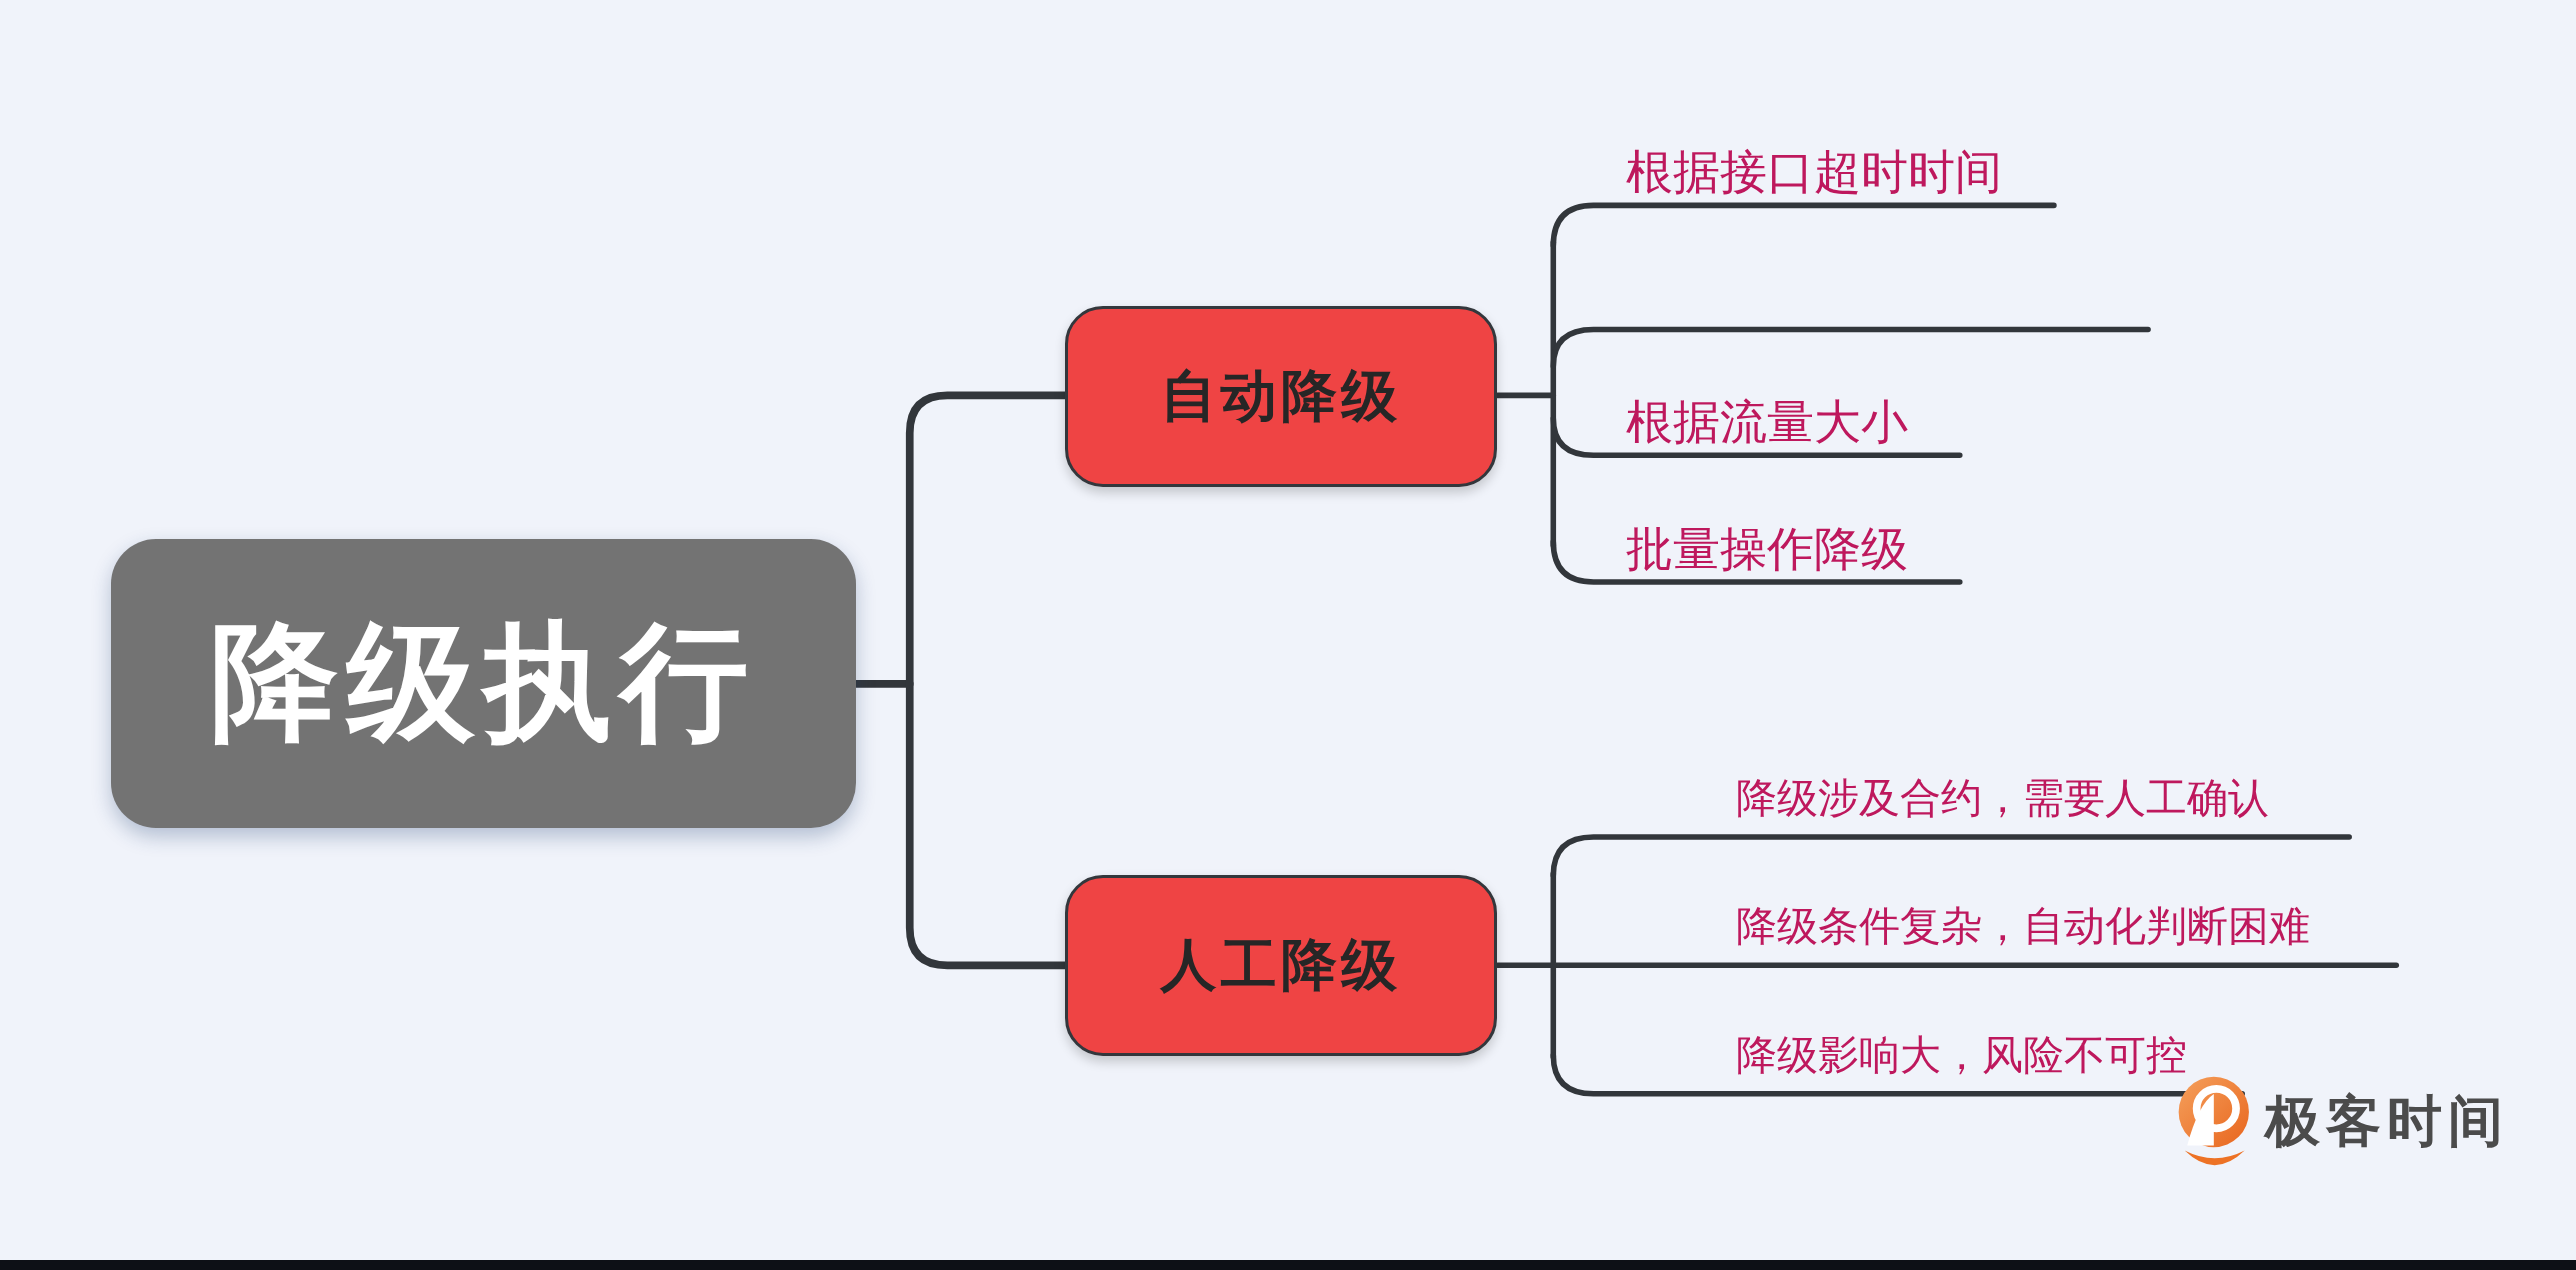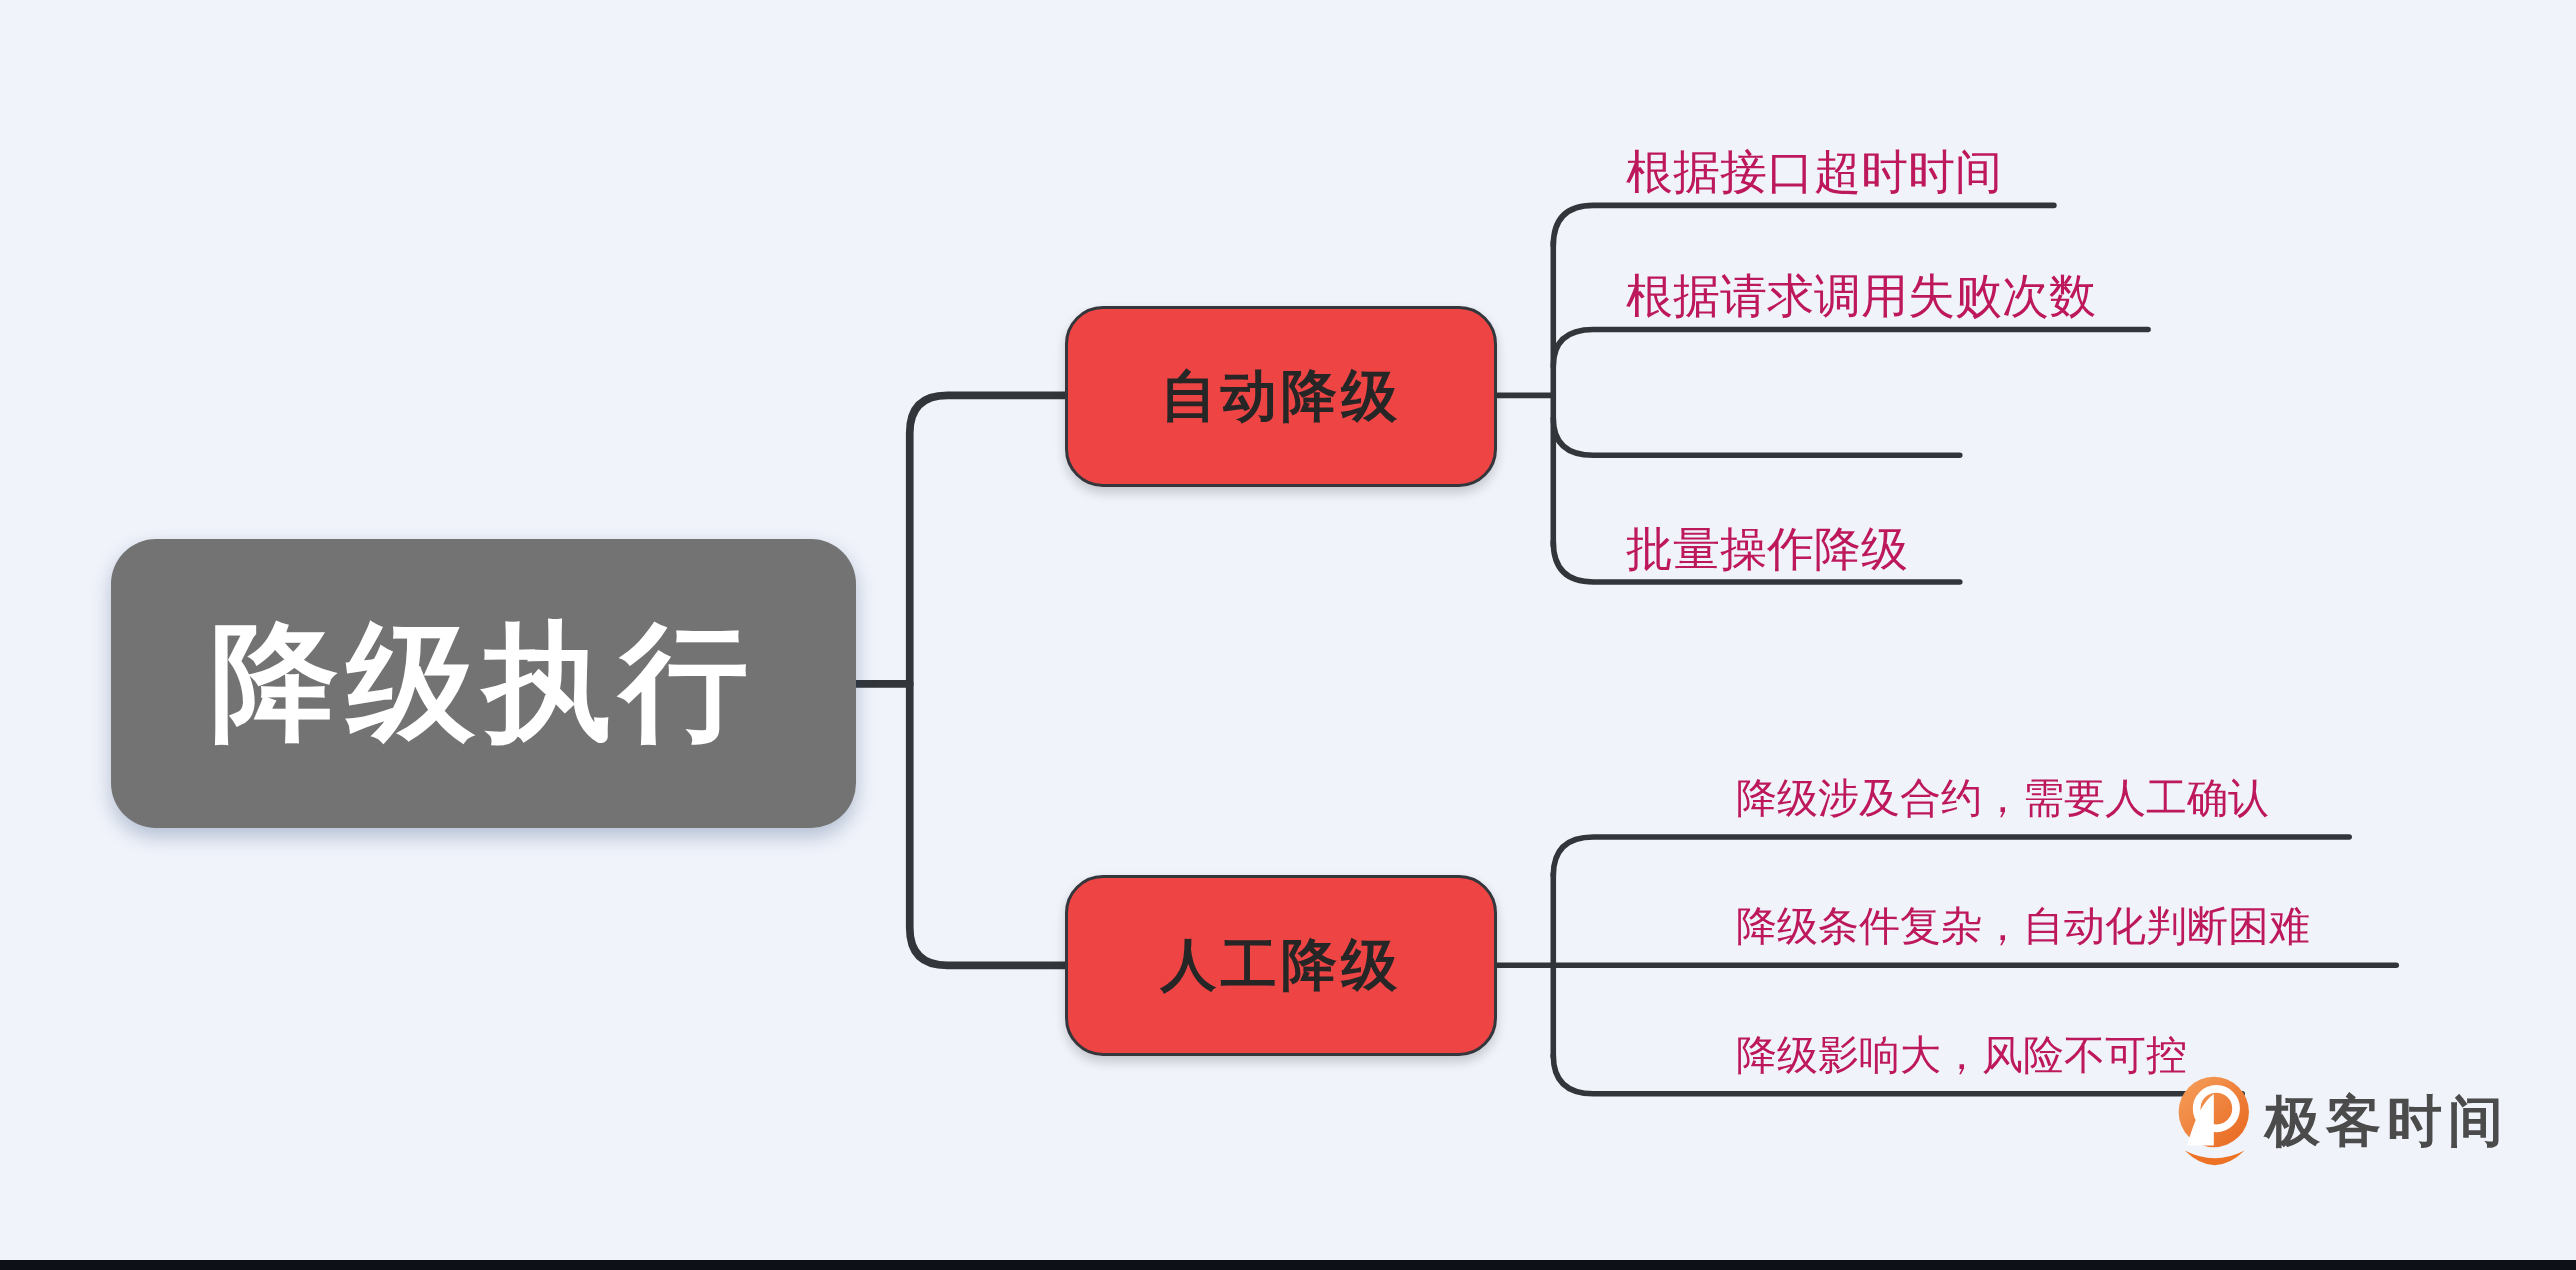--- a/index.html
+++ b/index.html
@@ -78,21 +78,21 @@
 
   <div class="node node-branch node-branch-auto">
     <span>自动降级</span>
   </div>
 
   <div class="node node-branch node-branch-manual">
     <span>人工降级</span>
   </div>
 
   <div class="leaf leaf-top" style="top:141px;">根据接口超时时间</div>
-  <div class="leaf leaf-top" style="top:265px;">根据请求调用失败次数</div>
+  <div class="leaf leaf-top" style="top:391px;">根据流量大小</div>
   <div class="leaf leaf-top" style="top:518px;">批量操作降级</div>
 
   <div class="leaf leaf-bottom" style="top:767px;">降级涉及合约，需要人工确认</div>
   <div class="leaf leaf-bottom" style="top:895px;">降级条件复杂，自动化判断困难</div>
   <div class="leaf leaf-bottom" style="top:1024px;">降级影响大，风险不可控</div>
 
   <div class="logo">
     <svg class="logo-mark" viewBox="0 0 92 126" xmlns="http://www.w3.org/2000/svg">
       <defs>
         <linearGradient id="lg-orange" x1="0" y1="0" x2="1" y2="1">

